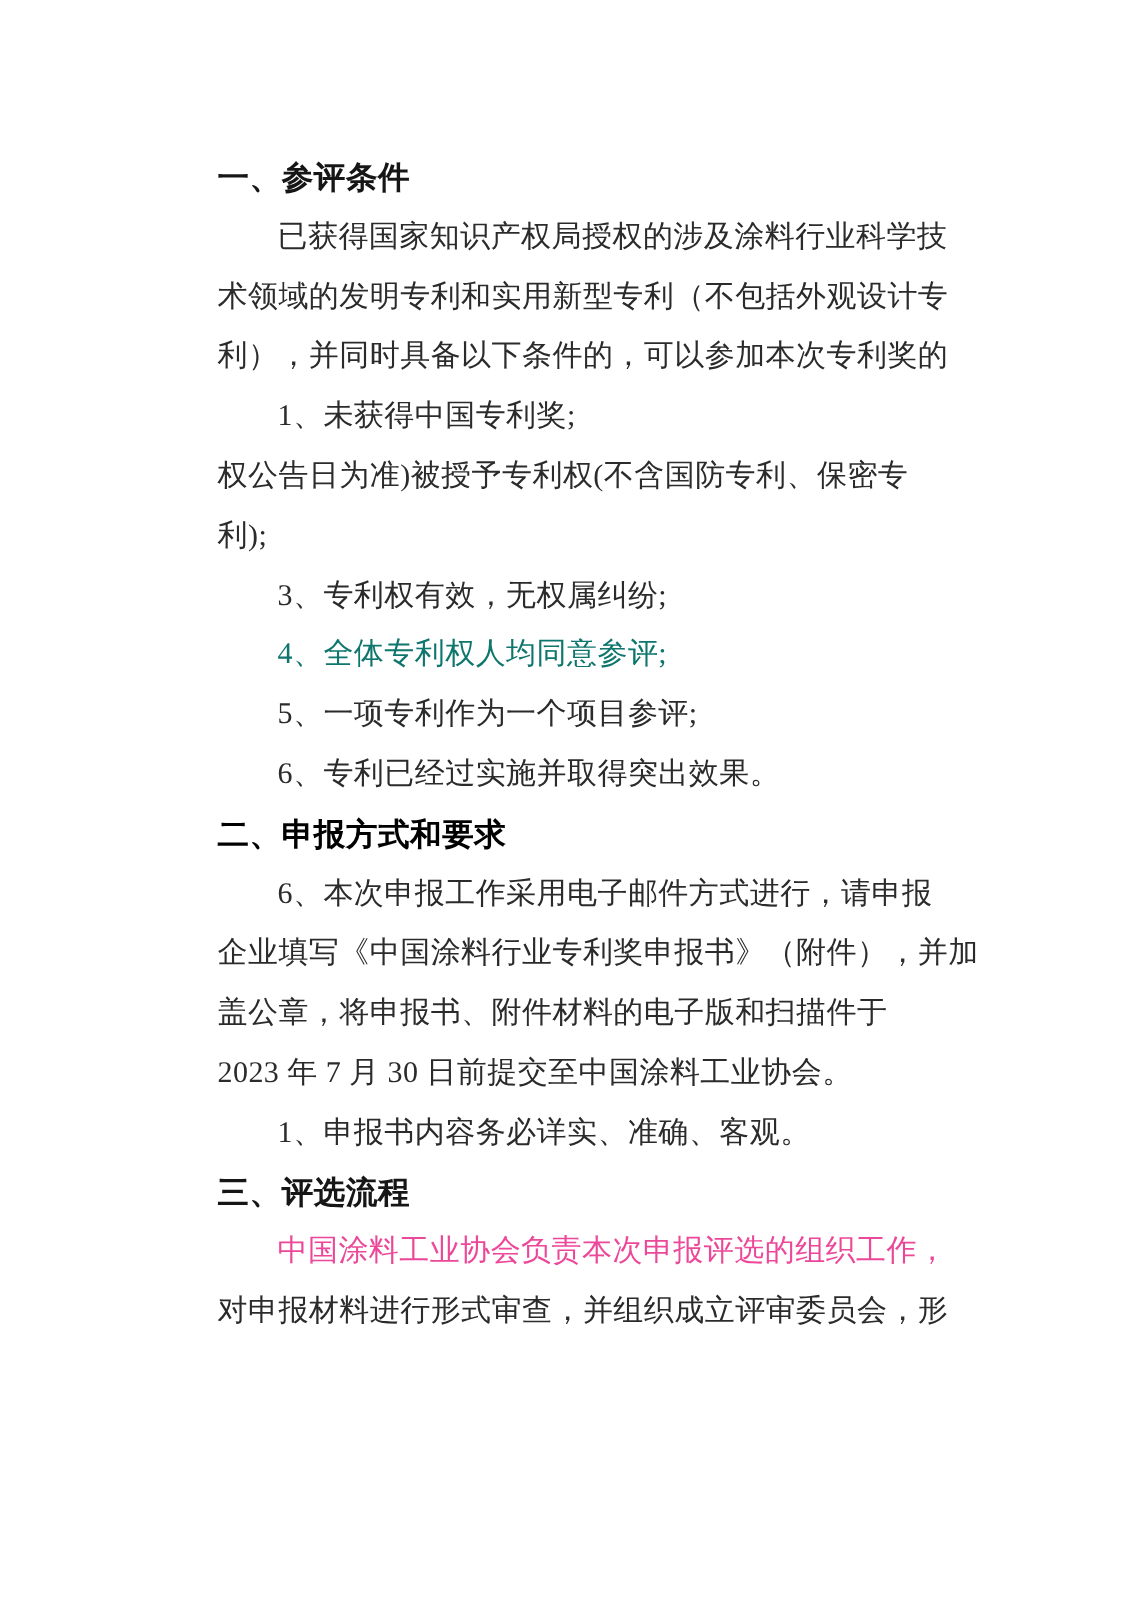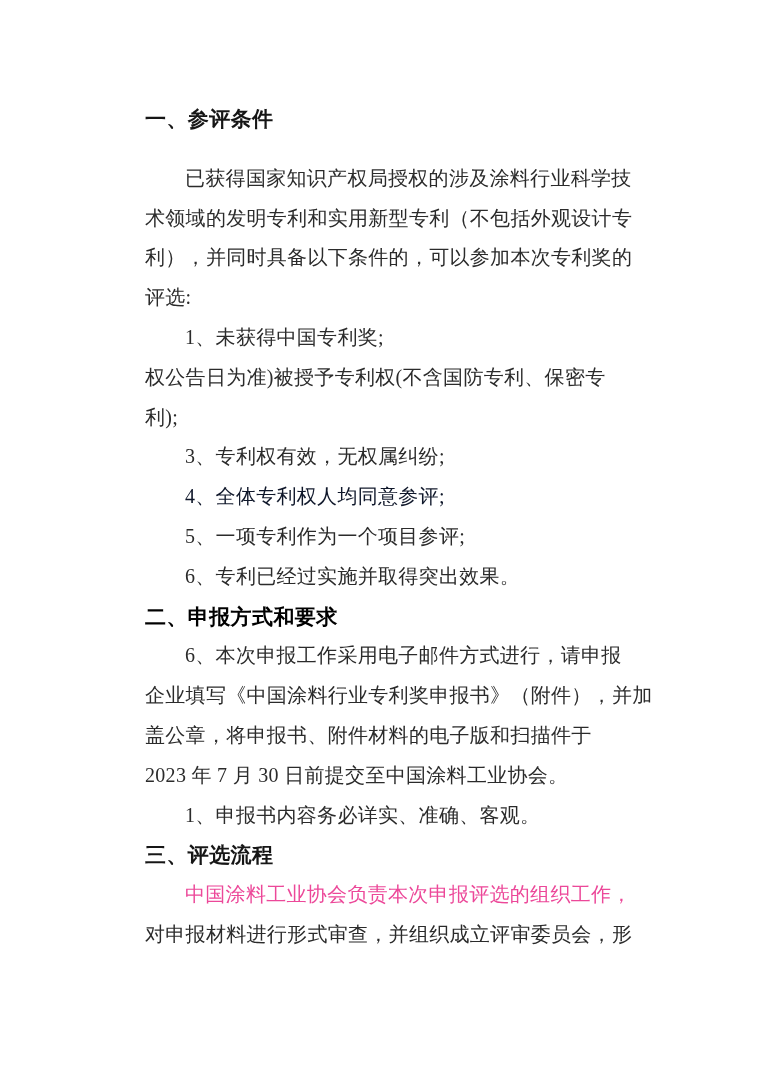--- a/index.html
+++ b/index.html
@@ -45,29 +45,28 @@
     letter-spacing: 0.4px;
     color: #161616;
   }
 </style>
 </head>
 <body style="background: rgb(255, 255, 255);">
 
 <div class="page">
   <div class="text-block">
       <div class="line heading" style="color: rgb(22, 22, 22);">一、参评条件</div>
-      <div class="line body indent" style="color: rgb(43, 43, 43); margin-top: 20px;">已获得国家知识产权局授权的涉及涂料行业科学技</div>
+      <div class="line body indent" style="color: rgb(43, 43, 43);">已获得国家知识产权局授权的涉及涂料行业科学技</div>
       <div class="line body" style="color: rgb(43, 43, 43);">术领域的发明专利和实用新型专利（不包括外观设计专</div>
       <div class="line body" style="color: rgb(43, 43, 43);">利），并同时具备以下条件的，可以参加本次专利奖的</div>
-      <div class="line body" style="color: rgb(43, 43, 43);">评选:</div>
       <div class="line body indent" style="color: rgb(43, 43, 43);">1、未获得中国专利奖;</div>
       <div class="line body" style="color: rgb(43, 43, 43);">权公告日为准)被授予专利权(不含国防专利、保密专</div>
       <div class="line body" style="color: rgb(43, 43, 43);">利);</div>
       <div class="line body indent" style="color: rgb(43, 43, 43);">3、专利权有效，无权属纠纷;</div>
-      <div class="line body indent" style="color: #0f172a; font-family: Liberation Serif, serif;">4、全体专利权人均同意参评;</div>
+      <div class="line body indent" style="color: #0f766e; font-family: Liberation Serif, serif;">4、全体专利权人均同意参评;</div>
       <div class="line body indent" style="color: rgb(43, 43, 43);">5、一项专利作为一个项目参评;</div>
       <div class="line body indent" style="color: rgb(43, 43, 43);">6、专利已经过实施并取得突出效果。</div>
       <div class="line heading" style="color: #000000;">二、申报方式和要求</div>
       <div class="line body indent" style="color: rgb(43, 43, 43);">6、本次申报工作采用电子邮件方式进行，请申报</div>
       <div class="line body" style="color: rgb(43, 43, 43);">企业填写《中国涂料行业专利奖申报书》（附件），并加</div>
       <div class="line body" style="color: rgb(43, 43, 43);">盖公章，将申报书、附件材料的电子版和扫描件于</div>
       <div class="line body" style="color: rgb(43, 43, 43);">2023 年 7 月 30 日前提交至中国涂料工业协会。</div>
       <div class="line body indent" style="color: rgb(43, 43, 43);">1、申报书内容务必详实、准确、客观。</div>
       <div class="line heading" style="color: rgb(22, 22, 22);">三、评选流程</div>
       <div class="line body indent" style="color: #ec4899;">中国涂料工业协会负责本次申报评选的组织工作，</div>

